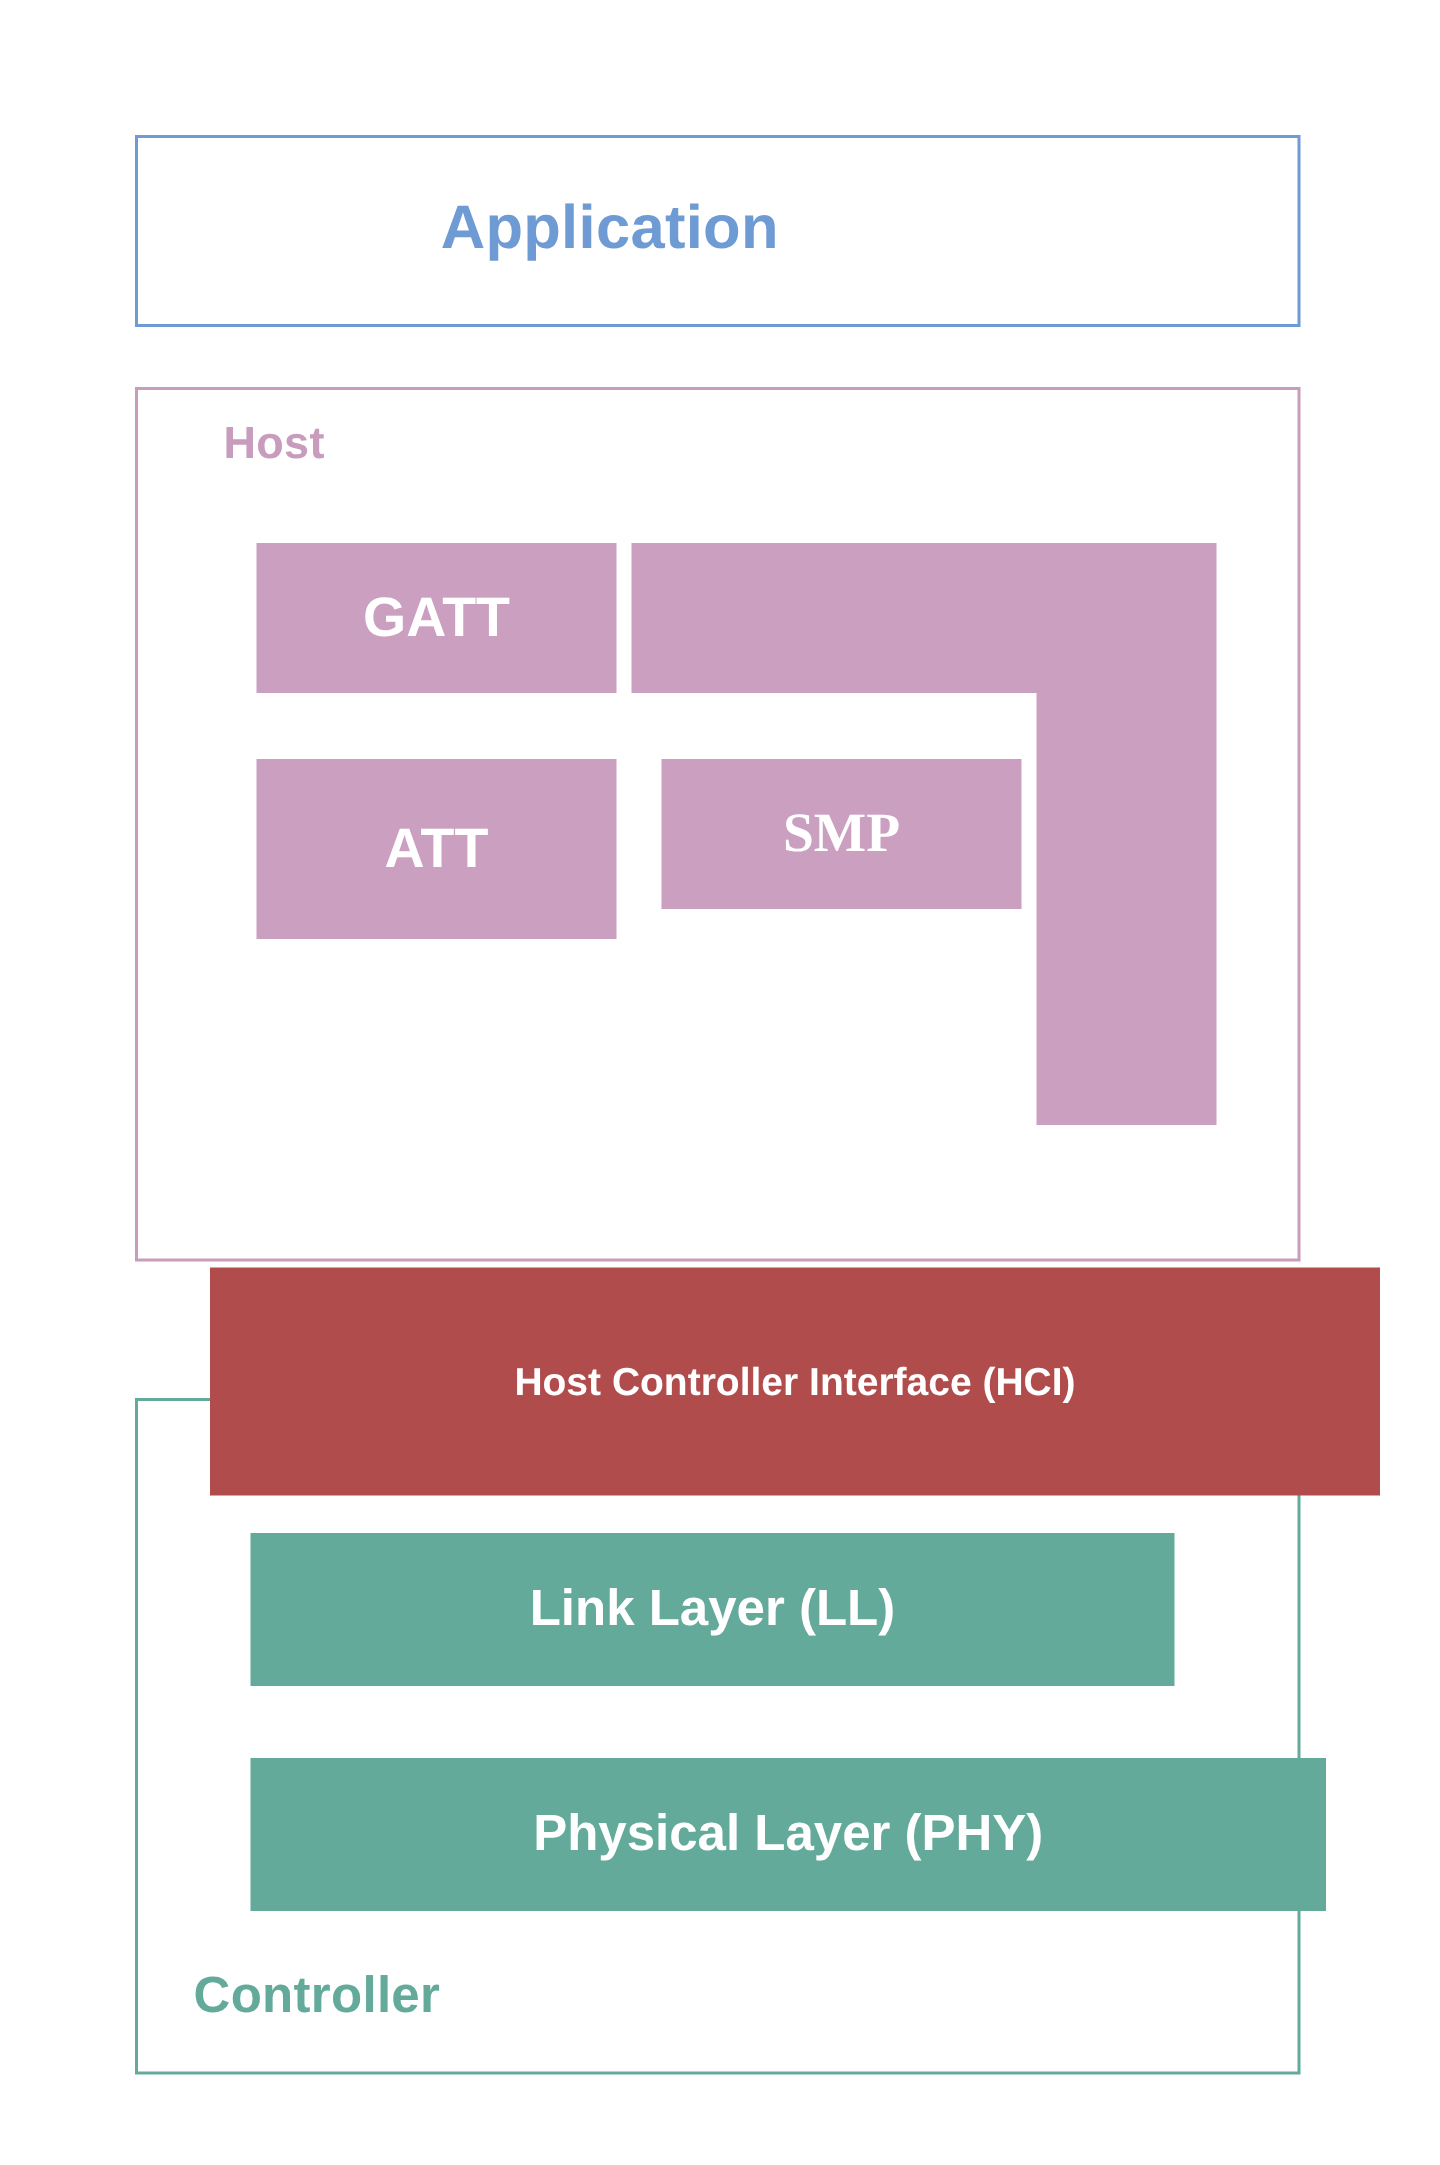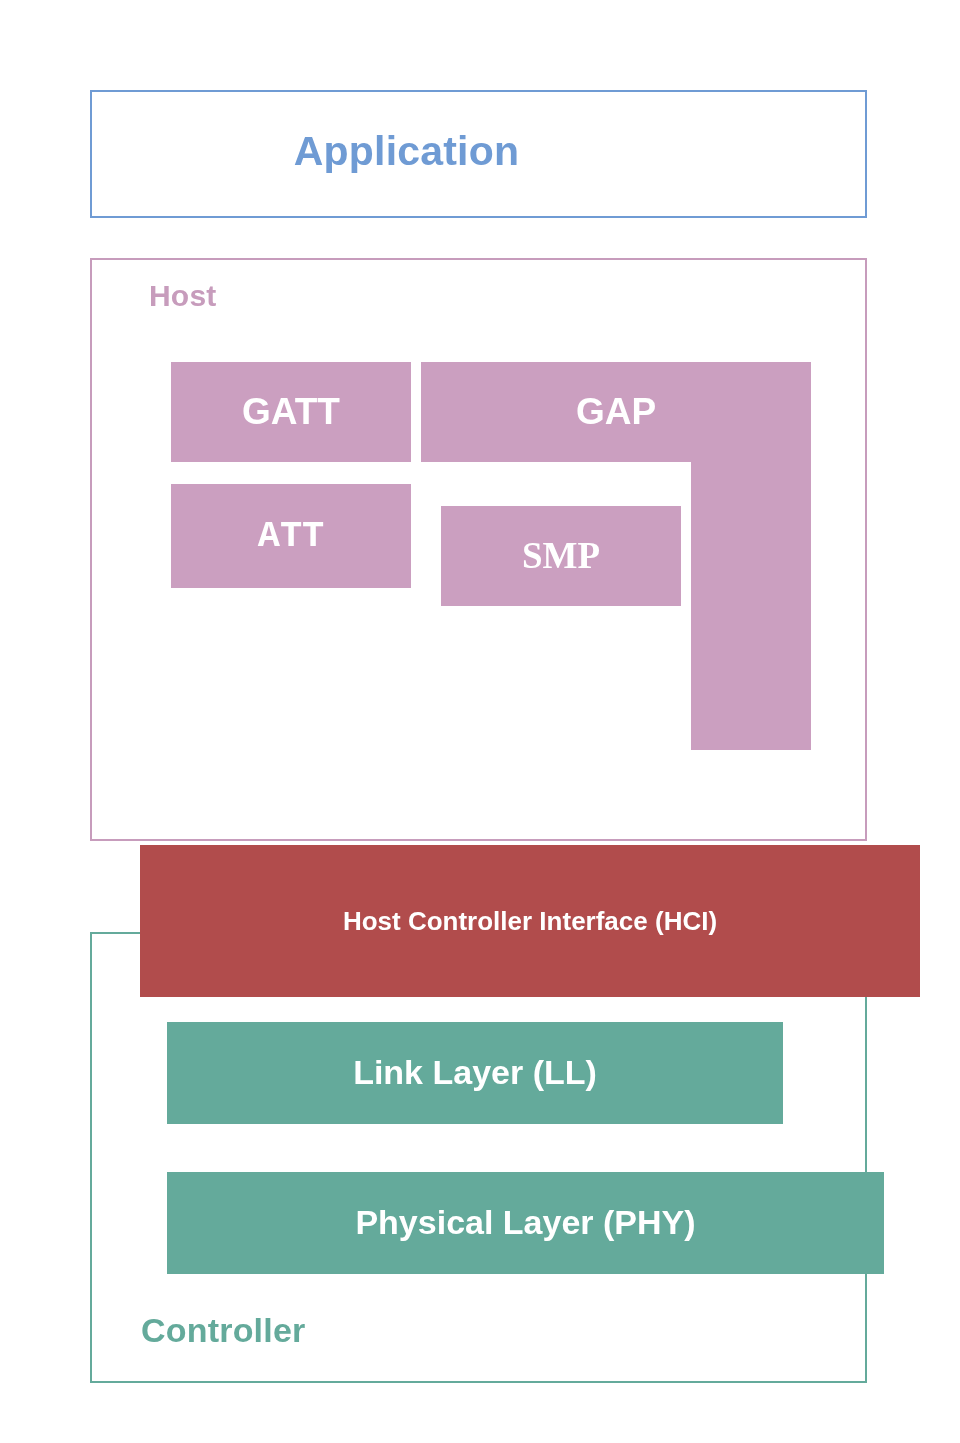--- a/index.html
+++ b/index.html
@@ -66,21 +66,20 @@
     top: 279px;
     font-size: 30px;
     color: #C79CBC;
     margin-left: 20px;
   }
   .title-controller {
     left: 129px;
     top: 1311px;
     font-size: 34px;
     color: #64AA9B;
-    margin-left: 12px;
   }
 
   
   .block {
     position: absolute;
     box-sizing: border-box;
     display: flex;
     align-items: center;
     justify-content: center;
     color: #ffffff;
@@ -88,21 +87,21 @@
     text-align: right;
     line-height: 1.1;
     margin-left: 20px;
   }
   .block-pink { background: #CB9FC0; }
   .block-teal { background: #64AA9B; }
   .block-red  { background: #B14C4C; }
 
   
   .blk-gatt  { left: 151px; top: 362px; width: 240px; height: 100px; font-size: 37px; }
-  .blk-att   { left: 151px; top: 484px; width: 240px; height: 104px; font-size: 37px; font-family: Liberation Mono, monospace; }
+  .blk-att   { left: 151px; top: 506px; width: 240px; height: 120px; font-size: 37px; }
   .blk-smp   { left: 421px; top: 506px; width: 240px; height: 100px; font-size: 37px; font-family: Liberation Serif, serif; }
   .blk-l2cap { left: 151px; top: 650px; width: 510px; height: 100px; font-size: 37px; }
 
   
   .blk-gap-wrap {
     position: absolute;
     left: 421px;
     top: 362px;
     width: 390px;
     height: 388px;
@@ -160,21 +159,20 @@
   <div class="group-title title-application">Application</div>
 
   <div class="group-frame frame-host"></div>
   <div class="group-title title-host">Host</div>
 
   <div class="block block-pink blk-gatt">GATT</div>
 
   <div class="blk-gap-wrap">
     <div class="gap-top"></div>
     <div class="gap-col"></div>
-    <div class="gap-label">GAP</div>
   </div>
 
   <div class="block block-pink blk-att">ATT</div>
 
   <div class="block block-pink blk-smp">SMP</div>
 
 
   <div class="group-frame frame-controller"></div>
   <div class="group-title title-controller">Controller</div>
 

